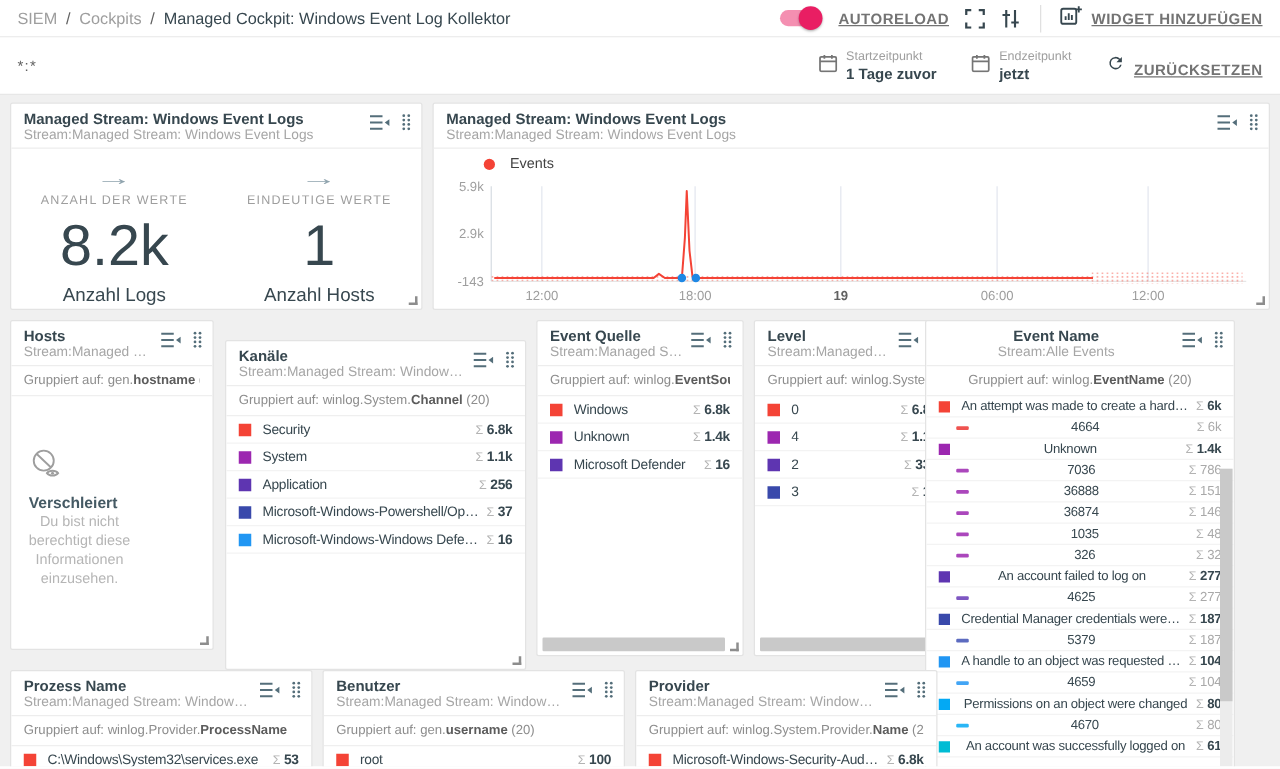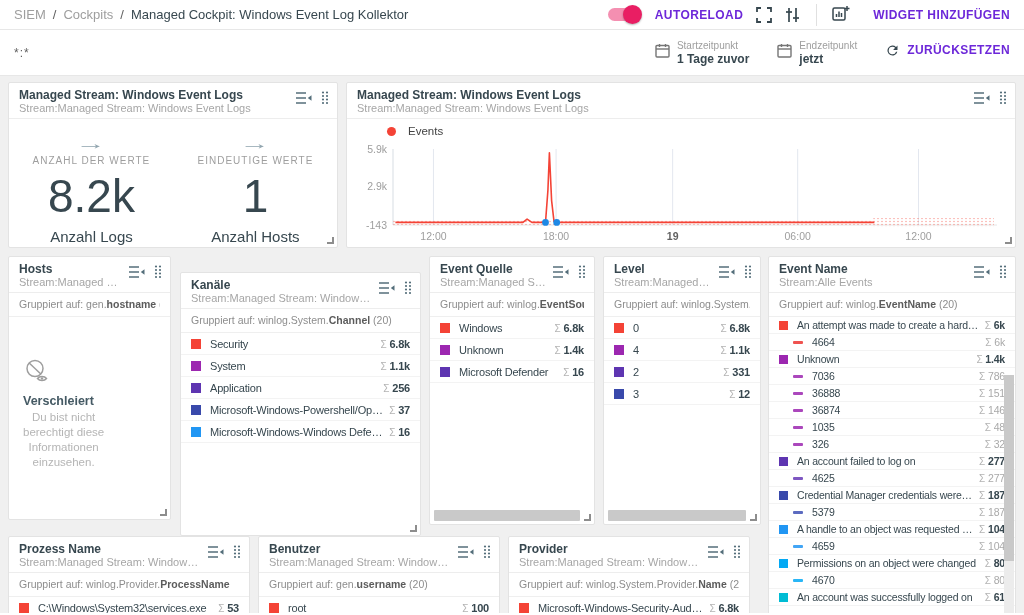--- a/index.html
+++ b/index.html
@@ -8,33 +8,33 @@
 
   
   .topbar { height:30px; display:flex; align-items:center; padding:0 14px; background:#fff; border-bottom:1px solid #e7e7e7; }
   .breadcrumb { display:flex; align-items:center; gap:7px; font-size:13px; }
   .bc.dim { color:#9e9e9e; }
   .bc.active { color:#37474f; }
   .sep { color:#616161; }
   .topbar-right { margin-left:auto; display:flex; align-items:center; gap:13px; }
   .switch { position:relative; width:32px; height:13px; border-radius:7px; background:#f48fb1; cursor:pointer; margin-right:2px; }
   .switch .knob { position:absolute; right:-2px; top:-3px; width:19px; height:19px; border-radius:50%; background:#e91e63; box-shadow:0 1px 2px rgba(0,0,0,.3); }
-  .tb-label { font-size:12px; font-weight:700; letter-spacing:.4px; color:#6d28d9; }
+  .tb-label { font-size:12px; font-weight:700; letter-spacing:.4px; color:#737373;text-decoration:underline; }
   .icon-btn { display:flex; align-items:center; justify-content:center; cursor:pointer; }
   .vdivider { width:1px; height:22px; background:#e0e0e0; margin:0 2px; }
-  .tb-btn { display:flex; align-items:center; gap:23px; cursor:pointer;text-align:center; }
+  .tb-btn { display:flex; align-items:center; gap:7px; cursor:pointer;text-align:center; }
 
   .toolbar { height:46px; display:flex; align-items:center; padding:0 14px; background:#fff; border-bottom:1px solid #e7e7e7; }
   .query { font-size:12px; color:#616161; letter-spacing:1px; cursor:text; }
   .toolbar-right { margin-left:auto; display:flex; align-items:center; gap:28px; }
   .date-group { display:flex; align-items:flex-start; gap:7px; cursor:pointer; }
   .date-ico { padding-top:3px; }
   .date-label { font-size:10px; color:#9e9e9e; line-height:12px; }
   .date-value { font-size:12px; font-weight:700; color:#37474f; line-height:14px; }
-  .reset-btn { display:flex; align-items:flex-start; gap:7px; cursor:pointer; }
+  .reset-btn { display:flex; align-items:flex-end; gap:7px; cursor:pointer; }
 
   
   .dashboard { position:relative; width:1024px; height:537px; background:#f0f0f0; overflow:hidden; }
   .card { position:absolute; background:#fff; border:1px solid #e3e3e3; border-radius:2px; overflow:hidden; }
   .card-header { display:flex; align-items:flex-start; padding:5px 8px 3px 10px; border-bottom:1px solid #ededed; min-height:36px; }
   .card-titles { flex:1; min-width:0; }
   .card-title { font-size:12px; font-weight:700; color:#37474f; white-space:nowrap; overflow:hidden; text-overflow:ellipsis; }
   .card-subtitle { font-size:11px; color:#a6a6a6; white-space:nowrap; overflow:hidden; text-overflow:ellipsis; }
   .card-icons { display:flex; gap:9px; padding:3px 0 0 6px; color:#546e7a; }
   .hicon { cursor:pointer; display:flex; }
@@ -496,21 +496,21 @@
           </div>
           <div class="trow">
             <span class="swatch" style="background: rgb(57, 73, 171);"></span>
             <span class="lbl">3</span>
             <span class="valwrap"><span class="sigma">Σ</span><span>12</span></span>
           </div>
         </div>
         <div class="hscroll"></div>
         <div class="resize-handle"></div>
       </div>
-      <div class="card" style="left: 768px; top: 180px; width: 248px; height: 360px;">
+      <div class="card" style="left: 740px; top: 180px; width: 248px; height: 360px; text-align: center;">
         <div class="card-header">
           <div class="card-titles">
             <div class="card-title">Event Name</div>
             <div class="card-subtitle">Stream:Alle Events</div>
           </div>
           <div class="card-icons">
             <span class="hicon">
               <svg width="17" height="14" viewBox="0 0 17 14">
                 <g stroke="currentColor" stroke-width="1.7">
                   <line x1="1" y1="2" x2="11" y2="2"></line>

